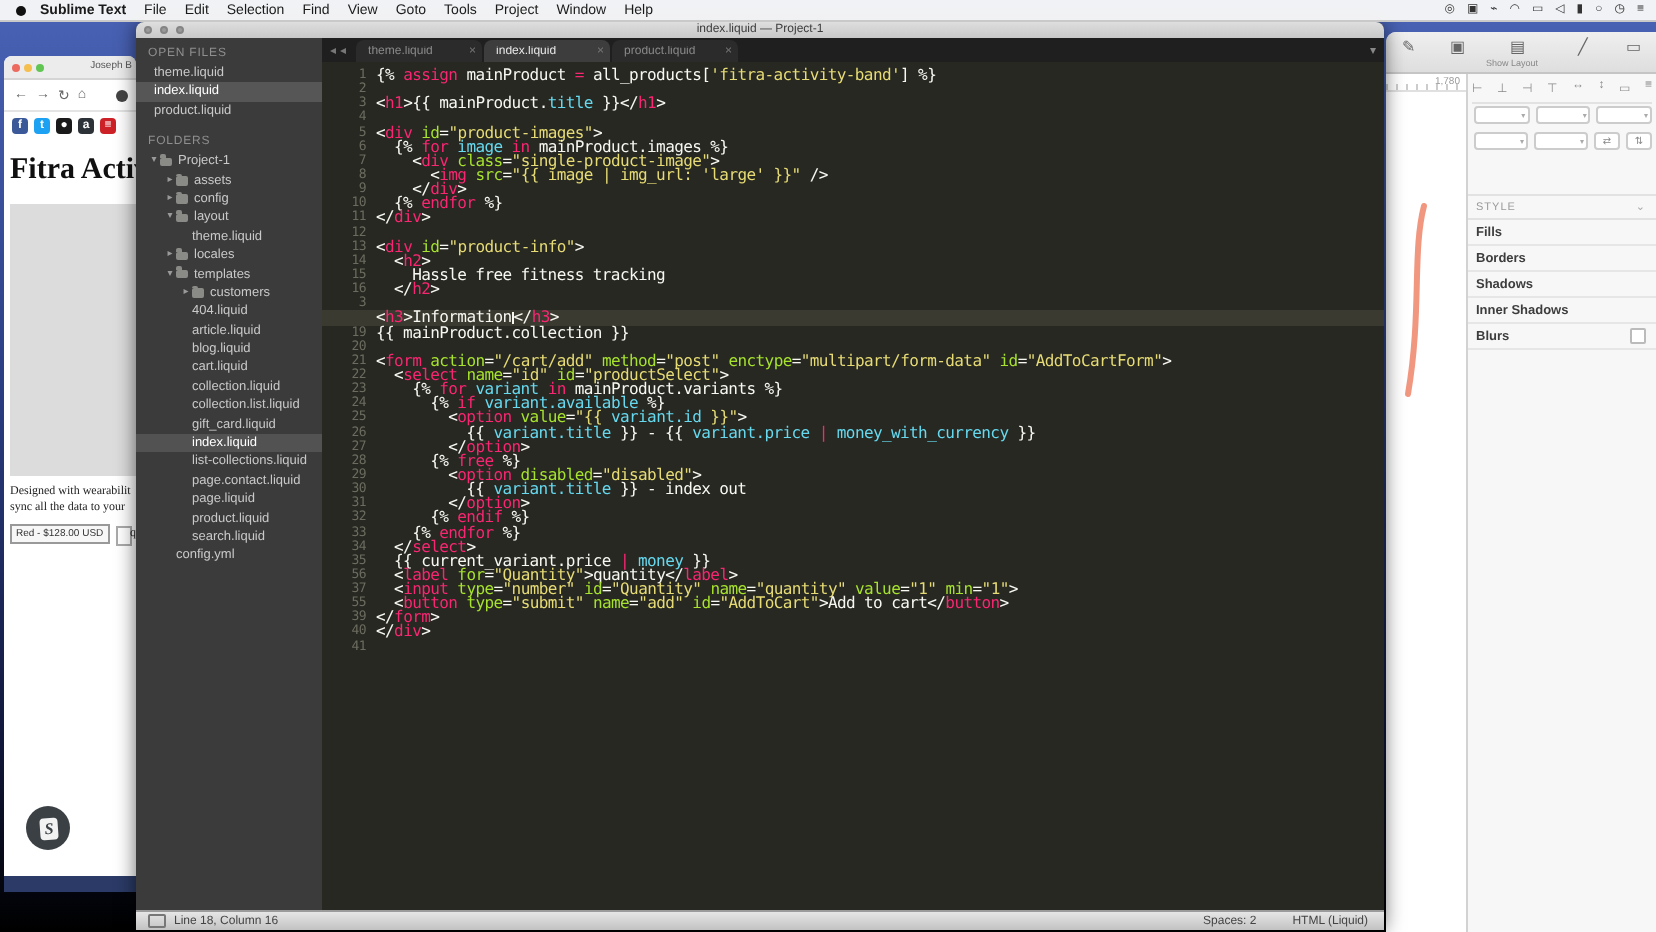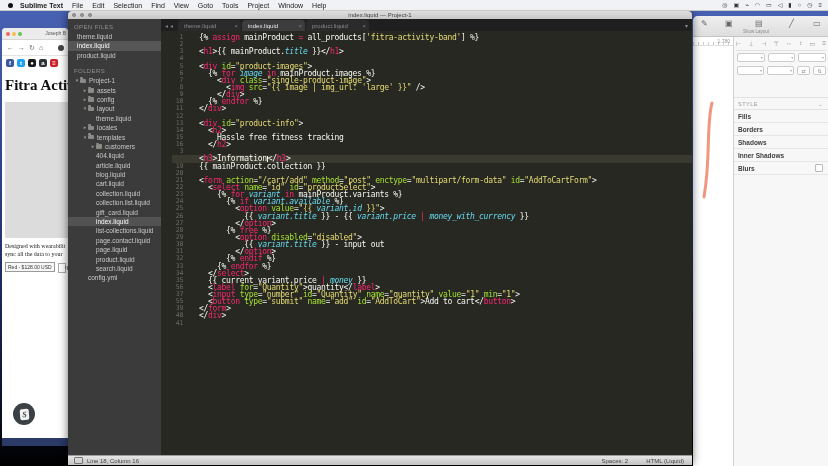--- a/index.html
+++ b/index.html
@@ -112,25 +112,25 @@
        padding:0 3px 0 6px;box-sizing:border-box;white-space:nowrap;overflow:hidden;}
   .tab.active{background:#3d3d3d;color:#e8e8e8;}
   .tab-label{flex:1;overflow:hidden;}
   .tab-close{color:#777;font-size:6px;margin-left:2px;}
   #tabbar-chevron{margin-left:auto;color:#888;font-size:6px;padding:0 4px 2px 0;}
   #st-editor{position:absolute;left:93px;top:20px;width:531px;height:425px;background:#272822;
              font-family:"DejaVu Sans Mono",monospace;font-size:8px;letter-spacing:-0.3px;}
   #gutter{position:absolute;left:0;top:3px;width:22px;text-align:right;color:#6b6b5f;font-size:6.5px;}
   .gutter-num{height:7.15px;line-height:7.15px;}
   .gutter-num.cur{color:#c8c8be;}
-  #code-lines{position:absolute;left:38px;top:3px;right:0;}
+  #code-lines{position:absolute;left:27px;top:3px;right:0;}
   .code-line{height:7.15px;line-height:7.15px;white-space:pre;}
   .code-line.current{background:#3b3a30;margin-left:-27px;padding-left:27px;}
   .tok-v{color:#f8f8f2}.tok-t{color:#f92672}.tok-k{color:#f92672}.tok-o{color:#f92672}
-  .tok-a{color:#a6e22e}.tok-s{color:#e6db74}.tok-f{color:#66d9ef;font-style:italic}
+  .tok-a{color:#a6e22e}.tok-s{color:#e6db74}.tok-f{color:#66d9ef;}
   .cursor{display:inline-block;width:1px;height:6.5px;background:#f8f8f0;vertical-align:middle;}
   #st-statusbar{position:absolute;left:0;bottom:0;width:100%;height:10px;
                 background:linear-gradient(#e6e6e6,#c2c2c2);border-top:1px solid #9b9b9b;
                 display:flex;align-items:center;font-size:6px;color:#444;box-sizing:border-box;}
   #panel-icon{width:7px;height:5px;border:1px solid #777;border-radius:1px;margin:0 4px 0 6px;}
   #status-right{margin-left:auto;display:flex;gap:18px;padding-right:8px;}
 
   
   #orange-shape{position:absolute;left:8px;top:55px;}
 </style>
@@ -469,21 +469,21 @@
         <div class="code-line">&nbsp;</div>
         <div class="code-line"><span class="tok-v">&lt;</span><span class="tok-t">form</span><span class="tok-a"> action</span><span class="tok-v">=</span><span class="tok-s">"/cart/add"</span><span class="tok-a"> method</span><span class="tok-v">=</span><span class="tok-s">"post"</span><span class="tok-a"> enctype</span><span class="tok-v">=</span><span class="tok-s">"multipart/form-data"</span><span class="tok-a"> id</span><span class="tok-v">=</span><span class="tok-s">"AddToCartForm"</span><span class="tok-v">&gt;</span></div>
         <div class="code-line"><span class="tok-v">  &lt;</span><span class="tok-t">select</span><span class="tok-a"> name</span><span class="tok-v">=</span><span class="tok-s">"id"</span><span class="tok-a"> id</span><span class="tok-v">=</span><span class="tok-s">"productSelect"</span><span class="tok-v">&gt;</span></div>
         <div class="code-line"><span class="tok-v">    {% </span><span class="tok-k">for</span><span class="tok-f"> variant </span><span class="tok-k">in</span><span class="tok-v"> mainProduct.variants %}</span></div>
         <div class="code-line"><span class="tok-v">      {% </span><span class="tok-k">if</span><span class="tok-f"> variant.available</span><span class="tok-v"> %}</span></div>
         <div class="code-line"><span class="tok-v">        &lt;</span><span class="tok-t">option</span><span class="tok-a"> value</span><span class="tok-v">=</span><span class="tok-s">"{{ </span><span class="tok-f">variant.id</span><span class="tok-s"> }}"</span><span class="tok-v">&gt;</span></div>
         <div class="code-line"><span class="tok-v">          {{ </span><span class="tok-f">variant.title</span><span class="tok-v"> }} - {{ </span><span class="tok-f">variant.price</span><span class="tok-v"> </span><span class="tok-o">|</span><span class="tok-v"> </span><span class="tok-f">money_with_currency</span><span class="tok-v"> }}</span></div>
         <div class="code-line"><span class="tok-v">        &lt;/</span><span class="tok-t">option</span><span class="tok-v">&gt;</span></div>
         <div class="code-line"><span class="tok-v">      {% </span><span class="tok-k">free</span><span class="tok-v"> %}</span></div>
         <div class="code-line"><span class="tok-v">        &lt;</span><span class="tok-t">option</span><span class="tok-a"> disabled</span><span class="tok-v">=</span><span class="tok-s">"disabled"</span><span class="tok-v">&gt;</span></div>
-        <div class="code-line"><span class="tok-v">          {{ </span><span class="tok-f">variant.title</span><span class="tok-v"> }} - input out</span></div>
+        <div class="code-line"><span class="tok-v">          {{ </span><span class="tok-f">variant.title</span><span class="tok-v"> }} - index out</span></div>
         <div class="code-line"><span class="tok-v">        &lt;/</span><span class="tok-t">option</span><span class="tok-v">&gt;</span></div>
         <div class="code-line"><span class="tok-v">      {% </span><span class="tok-k">endif</span><span class="tok-v"> %}</span></div>
         <div class="code-line"><span class="tok-v">    {% </span><span class="tok-k">endfor</span><span class="tok-v"> %}</span></div>
         <div class="code-line"><span class="tok-v">  &lt;/</span><span class="tok-t">select</span><span class="tok-v">&gt;</span></div>
         <div class="code-line"><span class="tok-v">  {{ current_variant.price </span><span class="tok-o">|</span><span class="tok-v"> </span><span class="tok-f">money</span><span class="tok-v"> }}</span></div>
         <div class="code-line"><span class="tok-v">  &lt;</span><span class="tok-t">label</span><span class="tok-a"> for</span><span class="tok-v">=</span><span class="tok-s">"Quantity"</span><span class="tok-v">&gt;quantity&lt;/</span><span class="tok-t">label</span><span class="tok-v">&gt;</span></div>
         <div class="code-line"><span class="tok-v">  &lt;</span><span class="tok-t">input</span><span class="tok-a"> type</span><span class="tok-v">=</span><span class="tok-s">"number"</span><span class="tok-a"> id</span><span class="tok-v">=</span><span class="tok-s">"Quantity"</span><span class="tok-a"> name</span><span class="tok-v">=</span><span class="tok-s">"quantity"</span><span class="tok-a"> value</span><span class="tok-v">=</span><span class="tok-s">"1"</span><span class="tok-a"> min</span><span class="tok-v">=</span><span class="tok-s">"1"</span><span class="tok-v">&gt;</span></div>
         <div class="code-line"><span class="tok-v">  &lt;</span><span class="tok-t">button</span><span class="tok-a"> type</span><span class="tok-v">=</span><span class="tok-s">"submit"</span><span class="tok-a"> name</span><span class="tok-v">=</span><span class="tok-s">"add"</span><span class="tok-a"> id</span><span class="tok-v">=</span><span class="tok-s">"AddToCart"</span><span class="tok-v">&gt;Add to cart&lt;/</span><span class="tok-t">button</span><span class="tok-v">&gt;</span></div>
         <div class="code-line"><span class="tok-v">&lt;/</span><span class="tok-t">form</span><span class="tok-v">&gt;</span></div>
         <div class="code-line"><span class="tok-v">&lt;/</span><span class="tok-t">div</span><span class="tok-v">&gt;</span></div>

